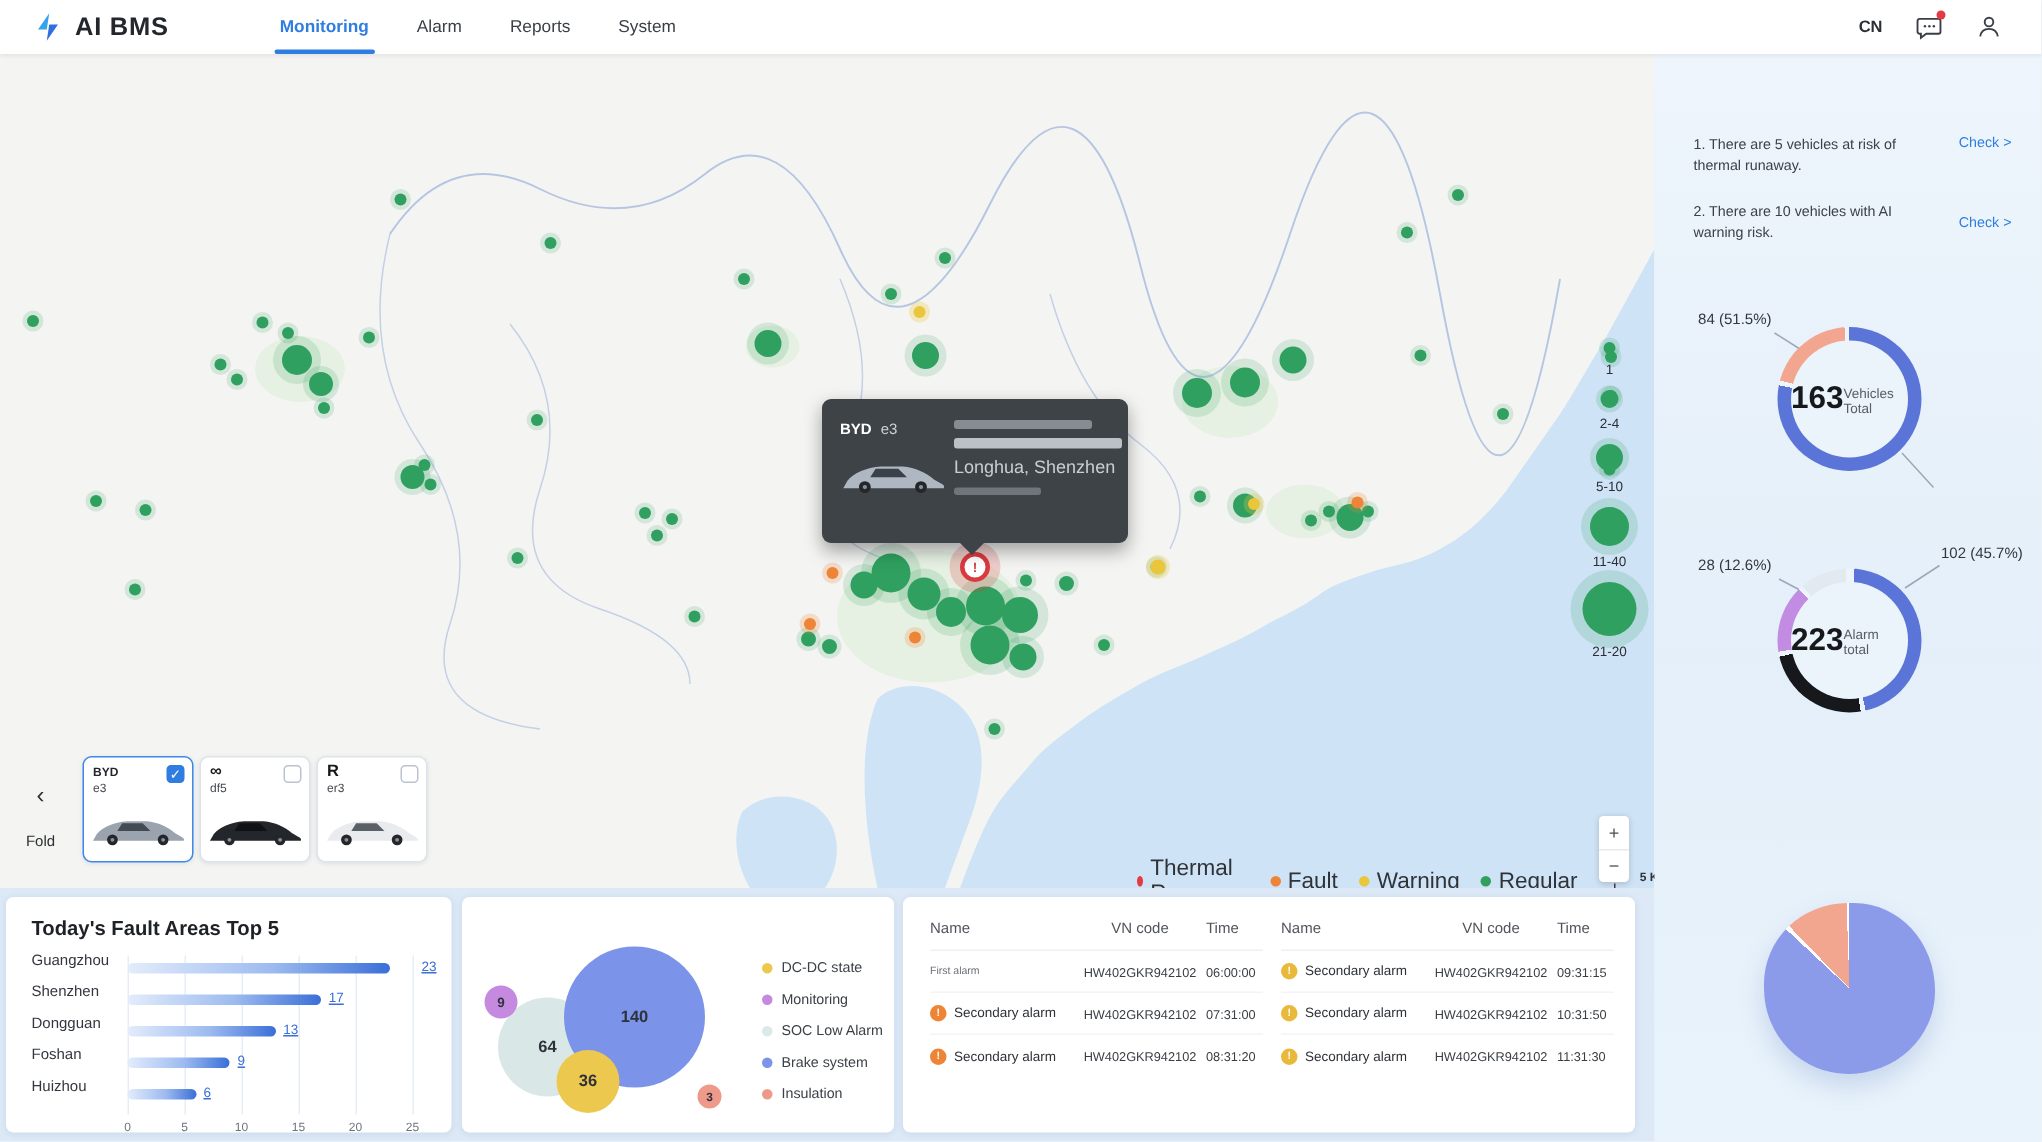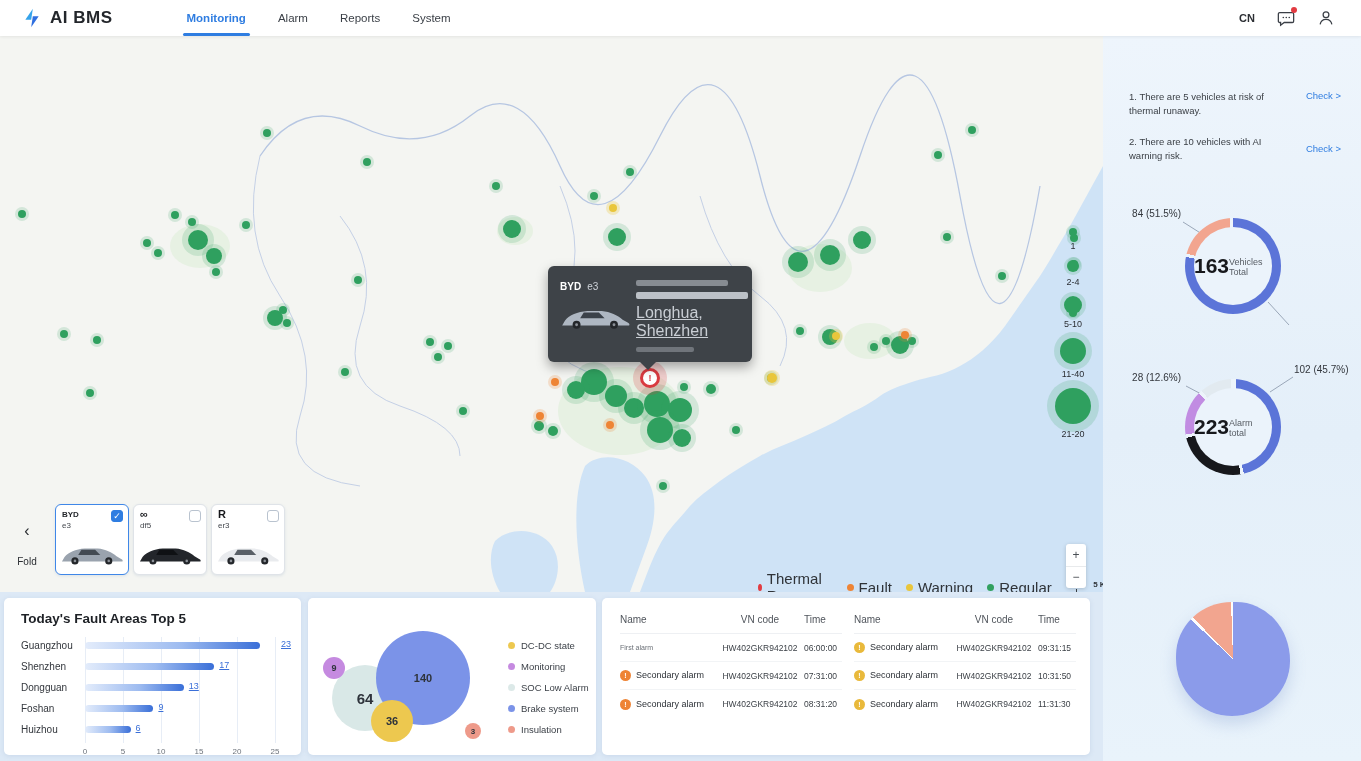--- a/index.html
+++ b/index.html
@@ -31,21 +31,21 @@
     border-radius:6px; box-shadow:0 5px 12px rgba(0,0,0,.35); z-index:50; display:flex; padding:10px 10px 8px 12px; }
   .tooltip:after { content:""; position:absolute; left:92px; bottom:-8px; border:8px solid transparent; border-top-color:#3e4348; border-bottom:0; }
   .tt-left { width:84px; }
   .tt-brand { font-size:10px; color:#fff; font-weight:bold; }
   .tt-model { font-size:10px; color:#cdd2d8; margin-left:6px; }
   .tt-car { margin-top:12px; width:72px; }
   .tt-right { flex:1; padding-left:4px; padding-top:2px; }
   .sk { border-radius:2px; }
   .sk1 { width:92px; height:6px; background:#878c92; margin-top:2px; }
   .sk2 { width:112px; height:7px; background:#bcc1c7; margin-top:6px; }
-  .tt-loc { font-size:16px; color:#c9ced4; margin-top:5px;text-decoration:underline; }
+  .tt-loc { font-size:12px; color:#c9ced4; margin-top:5px; }
   .sk3 { width:58px; height:5px; background:#70757b; margin-top:7px; }
 
   
   .sel-marker { position:absolute; left:650px; top:342px; width:0; height:0; z-index:40; }
   .sel-halo { position:absolute; left:-17px; top:-17px; width:34px; height:34px; border-radius:50%; background:rgba(217,58,64,.22); }
   .sel-ring { position:absolute; left:-10px; top:-10px; width:20px; height:20px; border-radius:50%; background:#fff;
     border:3px solid #d93a40; display:flex; align-items:center; justify-content:center; font-size:9px; font-weight:bold; color:#d93a40; }
 
   
   .cluster-legend { position:absolute; left:1042px; top:192px; width:62px; display:flex; flex-direction:column; align-items:center; z-index:20; }
@@ -87,21 +87,21 @@
   .strip { position:absolute; left:0; top:592px; width:1103px; height:169px; background:#dde9f6; }
   .card { position:absolute; top:6px; height:157px; background:#fff; border-radius:5px; box-shadow:0 1px 5px rgba(110,140,185,.18); }
   .card1 { left:4px;  width:297px; }
   .card2 { left:308px; width:288px; }
   .card3 { left:602px; width:488px; }
 
   
   .c1-title { font-size:13.5px; font-weight:bold; color:#1e2126; padding:13px 0 0 17px; }
   .barchart { position:relative; margin:9px 14px 0 17px; height:128px; }
   .gridline { position:absolute; top:2px; height:106px; width:1px; background:#e7edf6; }
-  .bar-row { position:relative; height:21px; display:flex; align-items:center; }
+  .bar-row { position:relative; height:21px; display:flex; align-items:flex-start; }
   .bar-cat { width:64px; font-size:10px; color:#33373d; text-align:left; }
   .bar-track { position:relative; flex:1; height:21px; }
   .bar-fill { position:absolute; top:7px; left:0; height:7px; border-radius:4px; background:linear-gradient(90deg,#e3ecfb,#9dbbf0 55%,#3a6fd8); }
   .bar-val { position:absolute; top:4px; font-size:9px; color:#3a6fd8; text-decoration:underline; }
   .axis-tick { position:absolute; top:112px; font-size:8px; color:#6e747c; transform:translateX(-50%); }
 
   
   .bubble-area { position:absolute; inset:0; }
   .bubble { position:absolute; border-radius:50%; display:flex; align-items:center; justify-content:center; color:#2e333b; font-weight:bold; }
   .bub-legend { position:absolute; left:200px; top:42px; }
@@ -439,21 +439,21 @@
             <div class="bar-track">
               <i class="bar-fill" style="width: 45.6px;"></i>
               <span class="bar-val" style="left: 50.6px;">6</span>
             </div>
           </div>
         </div>
     </div>
 
     <div class="card card2">
       <div class="bubble-area">
-          <div class="bubble" style="left: 24px; top: 67px; width: 66px; height: 66px; background: rgb(217, 232, 231); font-size: 15px;">64</div>
+          <div class="bubble" style="left: 24px; top: 67px; width: 66px; height: 66px; background: rgb(217, 232, 231); font-size: 11px;">64</div>
           <div class="bubble" style="left: 68px; top: 33px; width: 94px; height: 94px; background: rgb(123, 147, 232); font-size: 11px;">140</div>
           <div class="bubble" style="left: 63px; top: 102px; width: 42px; height: 42px; background: rgb(237, 200, 79); font-size: 11px;">36</div>
           <div class="bubble" style="left: 15px; top: 59px; width: 22px; height: 22px; background: rgb(197, 138, 224); font-size: 9px;">9</div>
           <div class="bubble" style="left: 157px; top: 125px; width: 16px; height: 16px; background: rgb(238, 154, 138); font-size: 8px;">3</div>
         </div>
       <div class="bub-legend">
           <div class="bl-item">
             <i class="bl-dot" style="background: rgb(237, 200, 79);"></i>
             <span class="bl-label">DC-DC state</span>
           </div>

